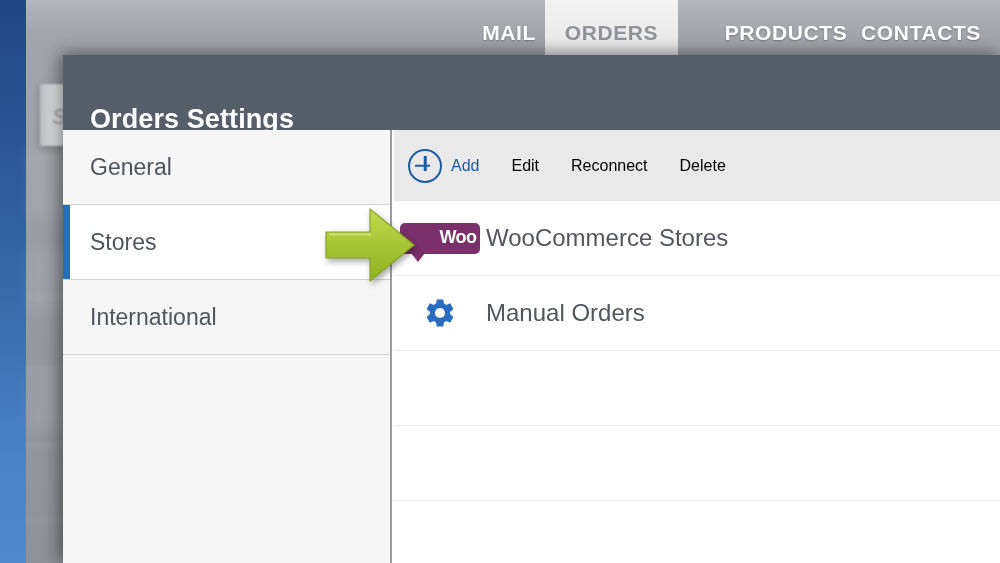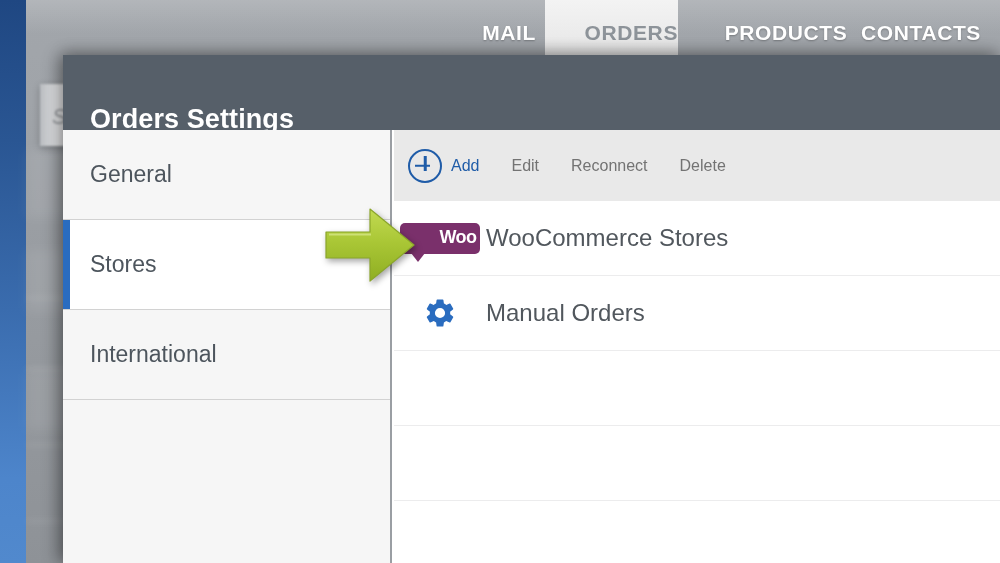--- a/index.html
+++ b/index.html
@@ -136,21 +136,21 @@
   .settings-nav {
     position: absolute;
     left: 0; top: 0;
     width: 329px; height: 433px;
     background: #f6f6f6;
     border-right: 2px solid #9a9ea3;
     box-sizing: border-box;
   }
   .nav-item {
     position: relative;
-    height: 90px;
+    height: 75px;
     border-bottom: 1px solid #d2d2d2;
     display: flex;
     align-items: center;
     box-sizing: border-box;
     background: #f6f6f6;
   }
   .nav-item.selected {
     background: #ffffff;
   }
   .nav-item.selected::before {
@@ -187,21 +187,21 @@
     align-items: center;
   }
   .tb-btn {
     display: flex;
     align-items: center;
     font-size: 16px;
     white-space: nowrap;
     font-family: "Liberation Sans", sans-serif;
   }
   .tb-btn.enabled { color: #1f5ca8; }
-  .tb-btn.disabled { color: #737373; margin-left: 32px; }
+  .tb-btn.disabled { color: #000000; margin-left: 32px; }
   .tb-add { margin-left: 14px; }
   .tb-gap { margin-left: 39px; }
   .plus-icon {
     width: 30px; height: 30px;
     border: 2.5px solid #1f5ca8;
     border-radius: 50%;
     position: relative;
     margin-right: 9px;
     flex: none;
   }
@@ -305,21 +305,21 @@
   <div class="bg-band-line" style="top:444px;"></div>
   <div class="bg-band-line" style="top:520px;"></div>
 
   <div class="bg-searchbox"></div>
   <div class="bg-searchbox-text">S</div>
 
   <div class="topnav">
     <div class="tab" style="left:427px; width:112px;">
       <span>MAIL</span>
     </div>
-    <div class="tab active" style="left:519px; width:133px;justify-content:flex-end;">
+    <div class="tab active" style="left:519px; width:133px;">
       <span>ORDERS</span>
     </div>
     <div class="tab" style="left:652px; width:160px;margin-left:28px;">
       <span>PRODUCTS</span>
     </div>
     <div class="tab" style="left:812px; width:166px;">
       <span>CONTACTS</span>
     </div>
   </div>
 

